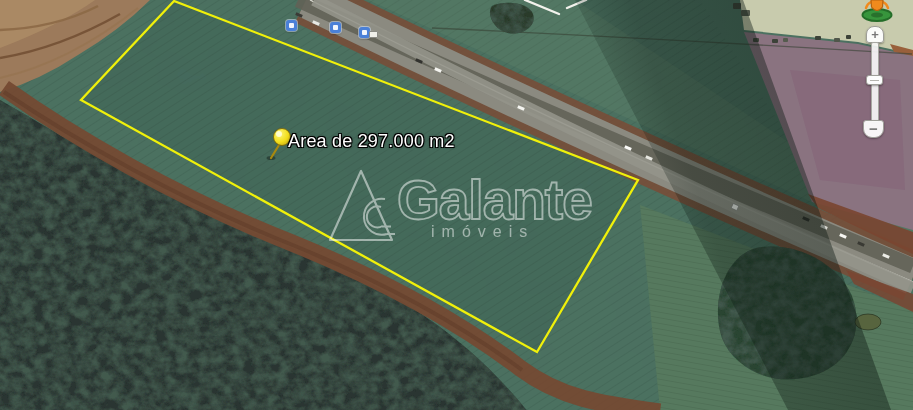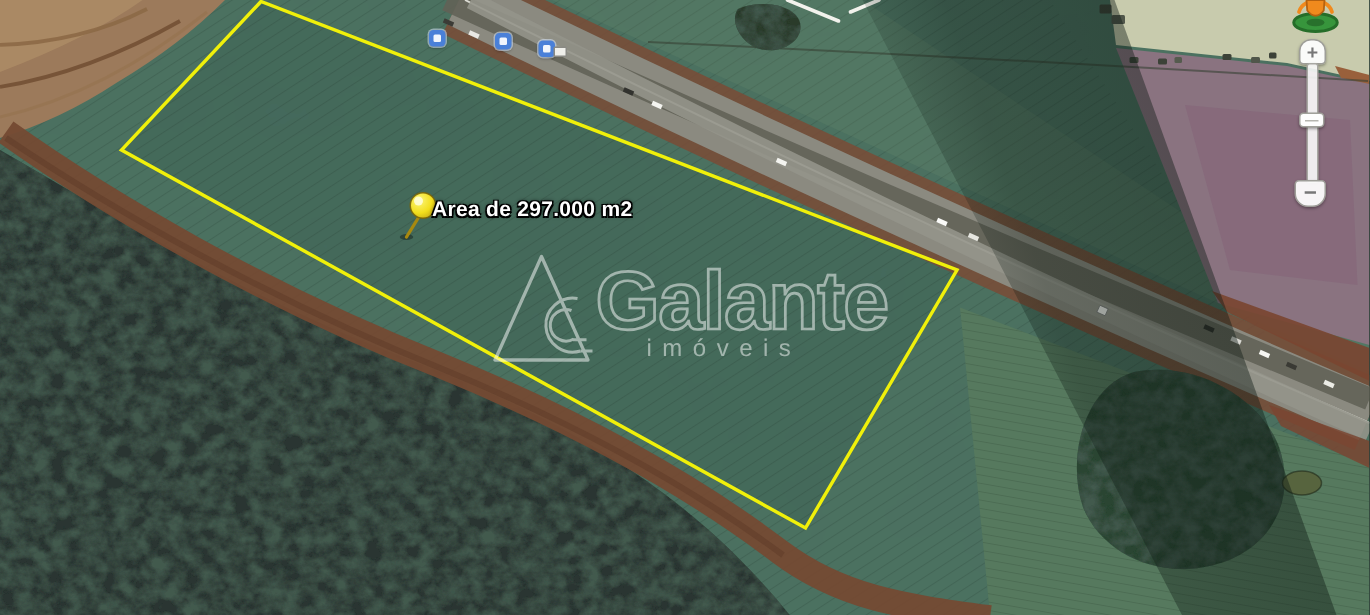--- a/index.html
+++ b/index.html
@@ -5,21 +5,21 @@
   html,body{margin:0;padding:0;background:#111;}
   .stage{
     position:relative;width:913px;height:410px;overflow:hidden;
     font-family:"Liberation Sans",sans-serif;background:#4C7160;cursor:default;
   }
   .stage svg{display:block;}
   .layer{position:absolute;left:0;top:0;}
   
   .placemark-label{
     position:absolute;left:288px;top:131px;
-    font-size:14px;font-weight:bold;color:#fff;letter-spacing:.2px;white-space:nowrap;
+    font-size:18px;font-weight:normal;color:#fff;letter-spacing:.2px;white-space:nowrap;
     text-shadow:-1px -1px 0 #000,1px -1px 0 #000,-1px 1px 0 #000,1px 1px 0 #000,0 0 3px #000;
   }
   .pushpin{position:absolute;left:264px;top:124px;width:30px;height:38px;}
   
   .shield{
     position:absolute;width:11px;height:11px;background:#4A80D8;border-radius:3px;
     box-shadow:0 0 0 1px rgba(215,230,250,.55),0 1px 2px rgba(0,0,0,.45);
   }
   .shield .inner{
     position:absolute;left:3px;top:3px;width:5px;height:5px;

